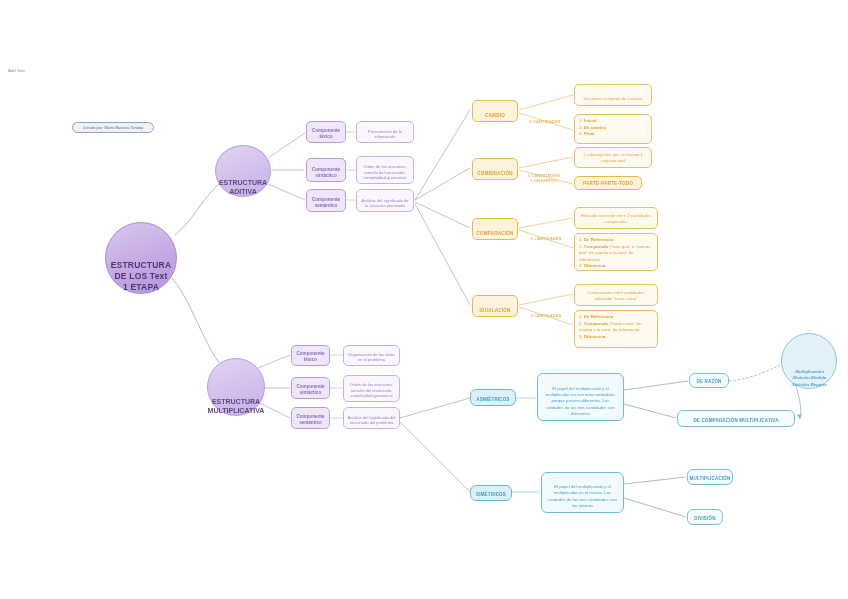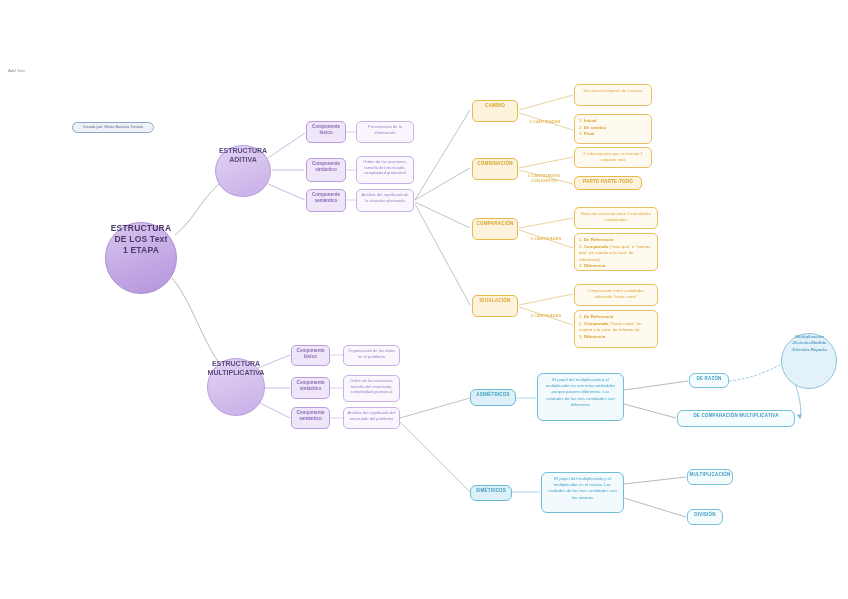--- a/index.html
+++ b/index.html
@@ -4,21 +4,21 @@
 <style>
   html,body{margin:0;padding:0;background:#ffffff;}
   body{
     width:848px;height:599px;position:relative;overflow:hidden;
     font-family:"Liberation Sans","DejaVu Sans",sans-serif;
     color:#333;
   }
   #canvas{position:absolute;inset:0;width:848px;height:599px;}
   svg.edges{position:absolute;left:0;top:0;width:848px;height:599px;pointer-events:none;}
 
-  .node{position:absolute;box-sizing:border-box;display:flex;align-items:flex-start;justify-content:center;text-align:center;}
+  .node{position:absolute;box-sizing:border-box;display:flex;align-items:flex-end;justify-content:center;text-align:center;}
 
   
   .circ{border-radius:50%;}
   .root{
     background:linear-gradient(160deg,#d9c7ef 0%,#c4a9e4 55%,#b594dd 100%);
     border:1px solid #a98ad4;
     color:#4a3a6b;font-size:8.5px;font-weight:700;line-height:11px;letter-spacing:.2px;
   }
   .branch-circ{
     background:linear-gradient(160deg,#e2d4f3 0%,#d2bdec 60%,#c7afe7 100%);

